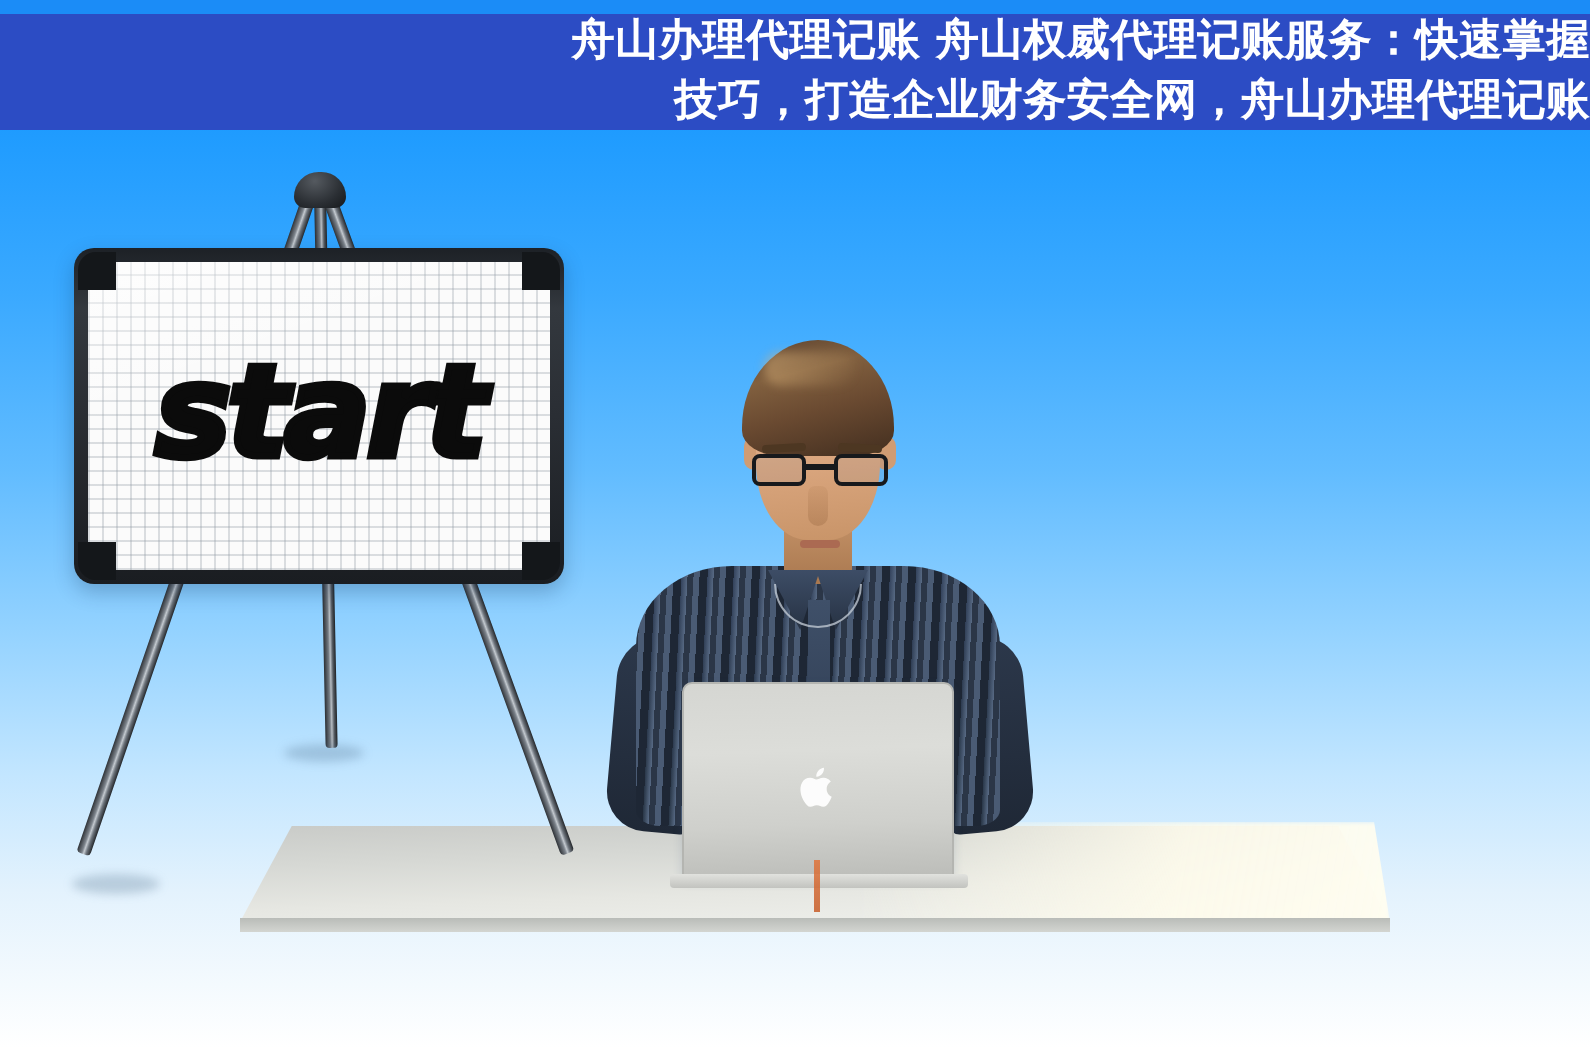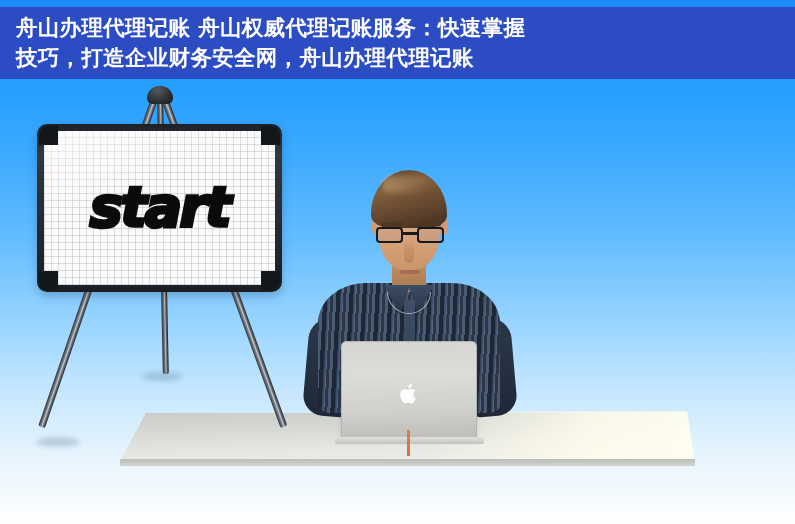--- a/index.html
+++ b/index.html
@@ -35,28 +35,28 @@
 
   
   .top-strip {
     position:absolute;
     left:0; top:0; width:795px; height:7px;
     background:#1b8cf7;
     z-index:40;
   }
   .banner {
     position:absolute;
-    left:0; top:7px; width:795px; height:72px;
+    left:0; top:7px; width:795px; height:58px;
     background:#2c4cc4;
     z-index:39;
     display:flex;
     flex-direction:column;
-    align-items:flex-start;
+    align-items:flex-end;
     justify-content:center;
-    padding:0 16px;
+    padding:0 0;
   }
   .banner-line {
     color:#ffffff;
     font-size:21.5px;
     font-weight:bold;
     line-height:1.38;
     letter-spacing:0.3px;
     white-space:nowrap;
     text-align:center;
     font-family:"DejaVu Sans","Liberation Sans",sans-serif;
@@ -373,21 +373,21 @@
 
     <div class="leg" style="left:152px; top:96px; width:6.5px; height:350px; transform:rotate(19deg);"></div>
 
     <div class="leg" style="left:160px; top:96px; width:6.5px; height:352px; transform:rotate(-20deg);"></div>
 
     <div class="leg-shadow" style="left:36px; top:437px; width:44px; height:10px;"></div>
     <div class="leg-shadow" style="left:142px; top:372px; width:40px; height:9px;"></div>
 
     <div class="board" style="left:37px; top:124px; width:245px; height:168px;">
       <div class="board-inner">
-        <span class="board-word" style="font-size:55px;">start</span>
+        <span class="board-word" style="font-size:64px;">start</span>
       </div>
       <div class="corner tl"></div>
       <div class="corner tr"></div>
       <div class="corner bl"></div>
       <div class="corner br"></div>
     </div>
   </div>
 
 
   <div class="person" style="left:0; top:0; width:795px; height:470px;">

